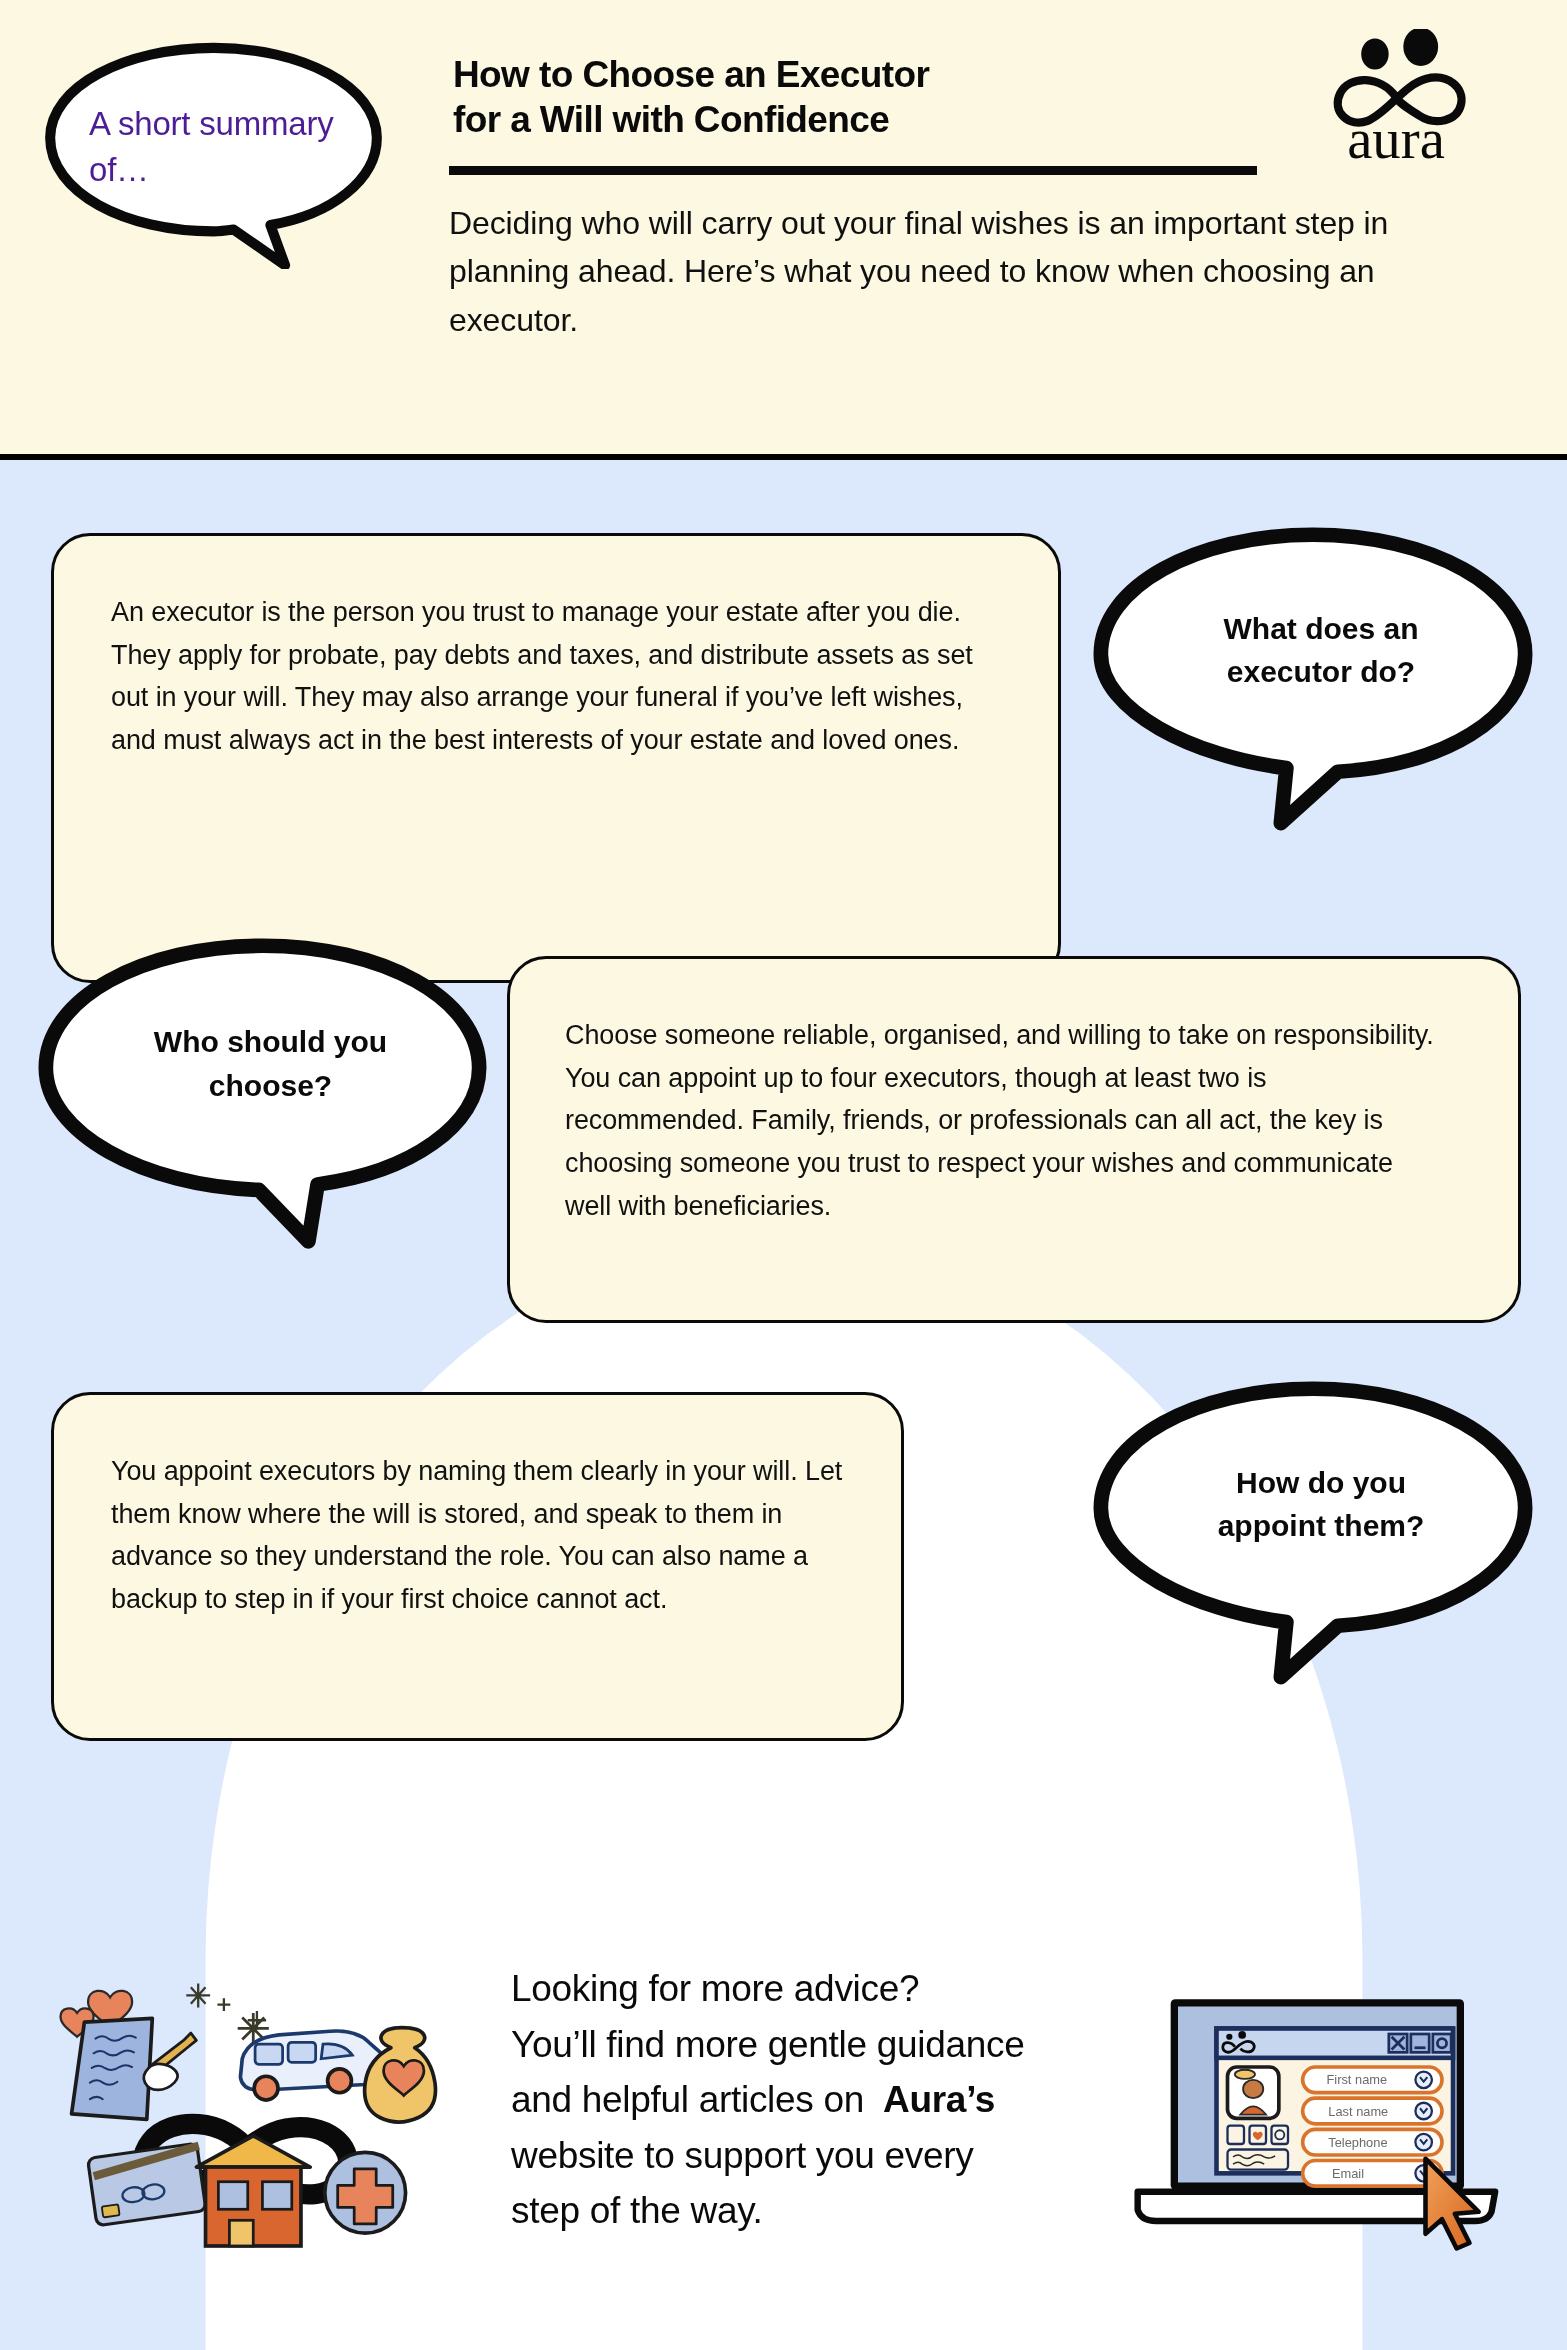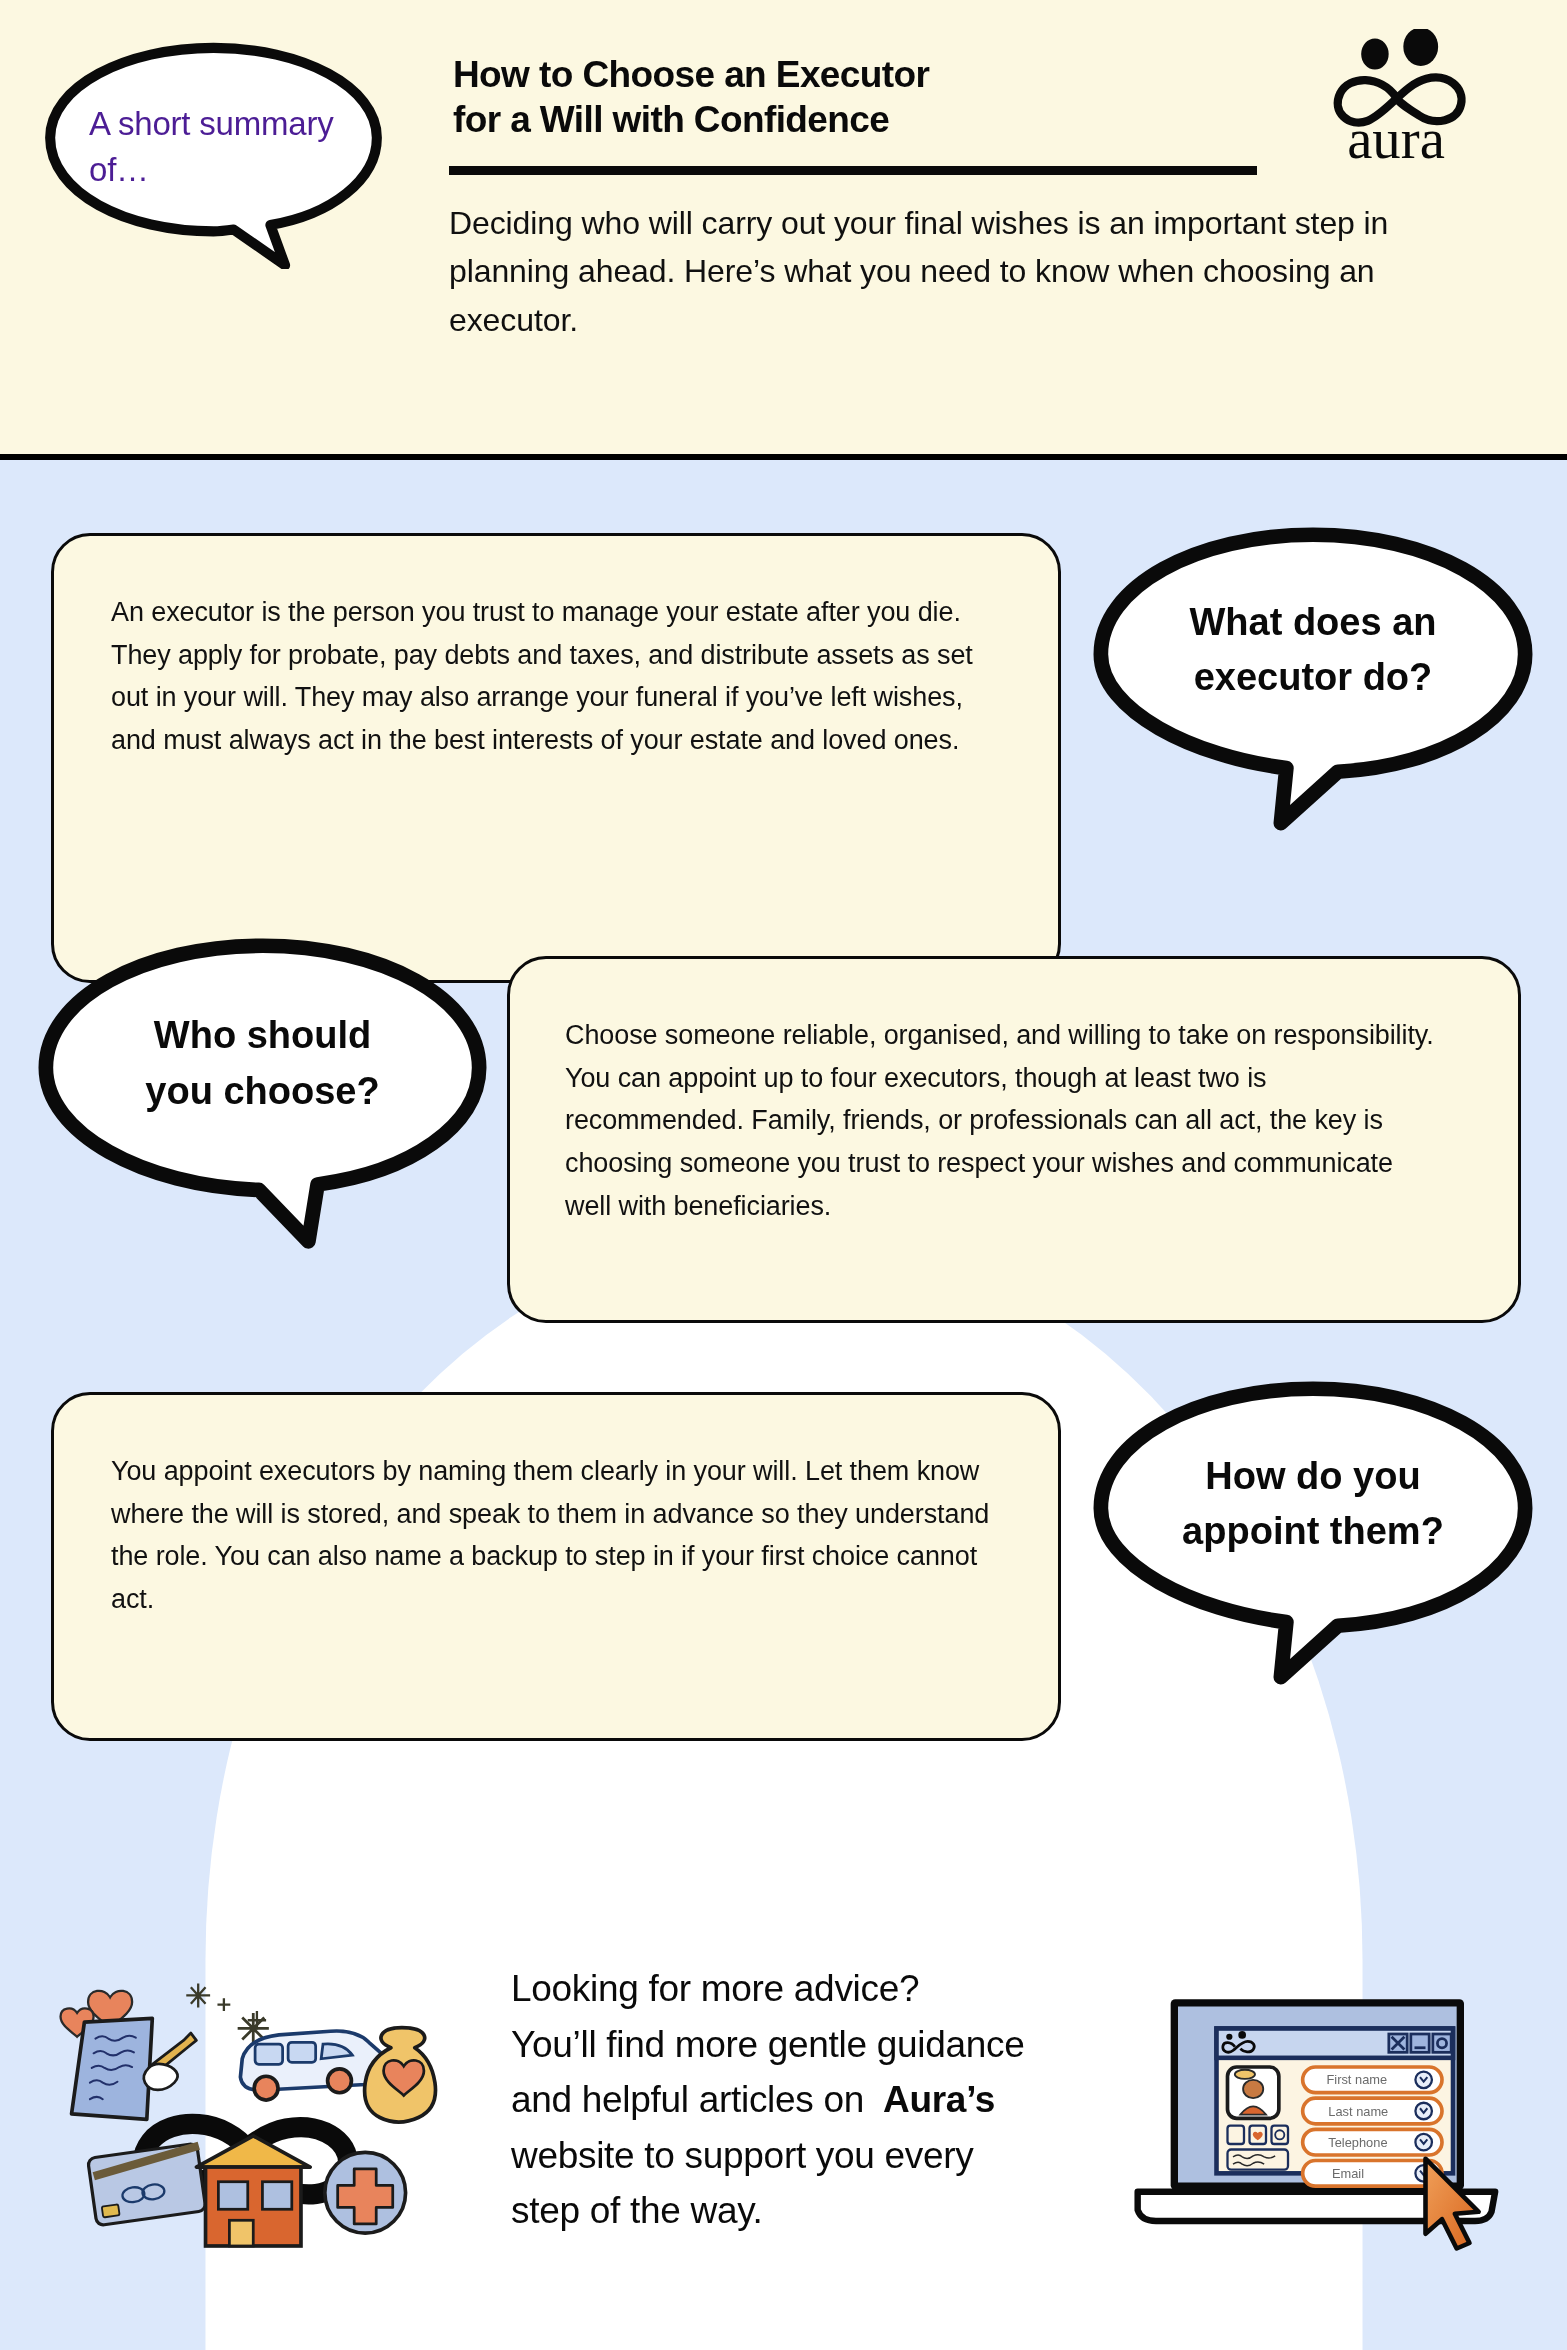--- a/index.html
+++ b/index.html
@@ -58,23 +58,23 @@
     border-radius:39px;box-sizing:border-box;
   }
   .card p{
     margin:0;font-size:27px;line-height:1.58;color:#111;
     letter-spacing:-0.1px;
   }
 
   .bubble{position:absolute;}
   .bubble svg{position:absolute;left:0;top:0;}
   .bubble .q{
-    position:absolute;left:0;top:0;width:100%;height:100%;
+    position:absolute;left:8px;top:0;width:100%;height:100%;
     display:flex;align-items:center;justify-content:center;
-    font-size:38px;font-weight:700;line-height:1.45;color:#0A0A0A;
+    font-size:30px;font-weight:700;line-height:1.45;color:#0A0A0A;
     text-align:center;box-sizing:border-box;
   }
 
   
   .footer-text{
     position:absolute;left:511px;top:1961px;width:634px;
     font-size:37px;line-height:1.5;color:#0A0A0A;letter-spacing:-0.3px;
   }
   .footer-text b{font-weight:700;margin-left:9px;}
   .illustration{position:absolute;left:44px;top:1956px;width:413px;height:312px;}
@@ -135,21 +135,21 @@
         <path d="M250 16 C 380 16 486 73 486 149 C 486 212 410 263 310 276 L 300 338 L 246 282 C 120 278 14 220 14 149 C 14 73 120 16 250 16 Z" fill="#FFFFFF" stroke="#0A0A0A" stroke-width="16" stroke-linejoin="round"></path>
       </svg>
       <div class="q" style="padding:0 84px 61px 84px;">Who should you choose?</div>
     </div>
     <div class="card" style="left:507px;top:956px;width:1014px;height:367px;padding:55px 83px 0 55px;">
       <p>Choose someone reliable, organised, and willing to take on responsibility. You can appoint up to four executors, though at least two is recommended. Family, friends, or professionals can all act, the key is choosing someone you trust to respect your wishes and communicate well with beneficiaries.</p>
     </div>
   </div>
 
   <div class="section">
-    <div class="card" style="left:51px;top:1392px;width:1010px;height:349px;padding:55px 57px 0 57px;">
+    <div class="card" style="left:51px;top:1392px;width:853px;height:349px;padding:55px 57px 0 57px;">
       <p>You appoint executors by naming them clearly in your will. Let them know where the will is stored, and speak to them in advance so they understand the role. You can also name a backup to step in if your first choice cannot act.</p>
     </div>
     <div class="bubble" style="left:1088px;top:1374px;width:450px;height:317px;">
       <svg width="450" height="317" viewBox="0 0 490 345">
         <path d="M245 16 C 372 16 476 72 476 146 C 476 214 386 268 272 274 L 210 330 L 216 270 C 116 258 14 208 14 146 C 14 72 118 16 245 16 Z" fill="#FFFFFF" stroke="#0A0A0A" stroke-width="16" stroke-linejoin="round"></path>
       </svg>
       <div class="q" style="padding:0 88px 57px 88px;">How do you appoint them?</div>
     </div>
   </div>
 

